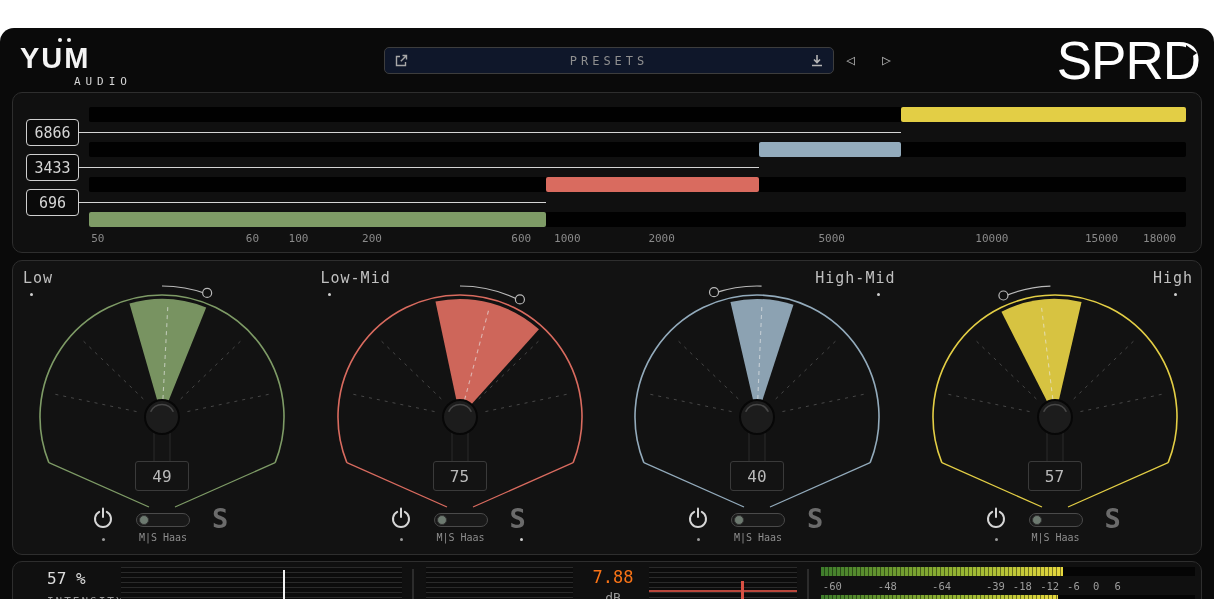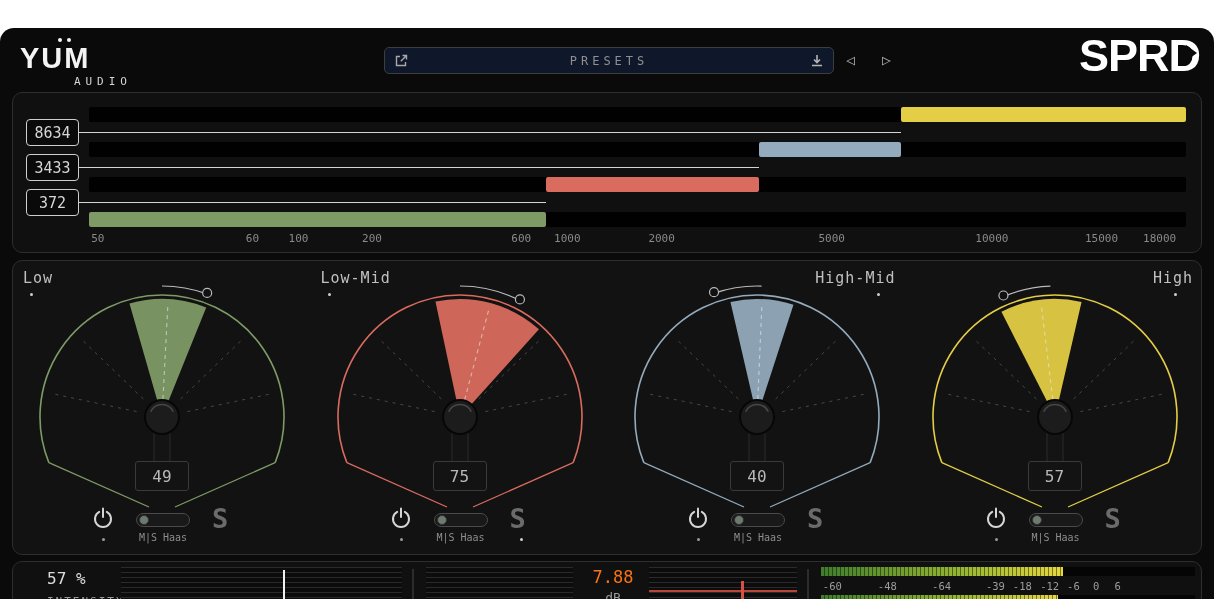--- a/index.html
+++ b/index.html
@@ -19,21 +19,21 @@
   .preset-bar { position:absolute; left:384px; top:19px; width:450px; height:27px;
                 border:1px solid #3d3d3d; border-radius:5px; background:#0f172a;
                 display:flex; align-items:center; padding:0 9px; gap:8px; }
   .preset-label { flex:1; text-align:center; font-size:12px; letter-spacing:4px; color:#8f8f8f; }
   .pb-icon { flex:0 0 auto; display:block; }
 
   .nav-arrow { position:absolute; top:23px; font-size:15px; color:#a8a8a8; }
   #nav-prev { left:846px; } #nav-next { left:882px; }
 
   .sprd { position:absolute; right:14px; top:2px; font-family:"Liberation Sans", sans-serif;
-          font-weight:700; font-size:45px; letter-spacing:-1px; color:#ffffff; }
+          font-weight:400; font-size:53px; letter-spacing:-1px; color:#ffffff; }
   .sprd .d { position:relative; display:inline-block; }
   .sprd .d::after { content:""; position:absolute; right:3px; top:15px; width:0; height:0;
           border-left:11px solid #0a0a0a; border-top:8px solid transparent; border-bottom:8px solid transparent; }
 
   
   .panel { position:absolute; border:1px solid #2e2e2e; border-radius:10px; background:#101010; }
   #spectrum-panel { left:12px; top:64px; width:1190px; height:161px; }
   #bands-panel    { left:12px; top:232px; width:1190px; height:295px; background:#121212; }
   #footer-panel   { left:12px; top:533px; width:1190px; height:59px; }
 
@@ -130,23 +130,23 @@
         <div class="spec-seg" style="left: 41.7%; width: 19.4%; background: rgb(217, 107, 95);"></div>
       </div>
     <div class="spec-track" style="top:119px">
         <div class="spec-seg" style="left: 0%; width: 41.7%; background: rgb(126, 155, 102);"></div>
       </div>
 
     <div class="cross-line" style="top: 39px; width: 822.78px;"></div>
     <div class="cross-line" style="top: 74px; width: 681.267px;"></div>
     <div class="cross-line" style="top: 109px; width: 468.449px;"></div>
 
-    <div class="cross-box" style="top:26px">8634</div>
+    <div class="cross-box" style="top:26px">6866</div>
     <div class="cross-box" style="top:61px">3433</div>
-    <div class="cross-box" style="top:96px">372</div>
+    <div class="cross-box" style="top:96px">696</div>
 
     <div class="axis" id="axis">
         <span style="left: 84.776px;">50</span>
         <span style="left: 239.453px;">60</span>
         <span style="left: 285.527px;">100</span>
         <span style="left: 359.026px;">200</span>
         <span style="left: 508.218px;">600</span>
         <span style="left: 554.292px;">1000</span>
         <span style="left: 648.634px;">2000</span>
         <span style="left: 818.669px;">5000</span>

